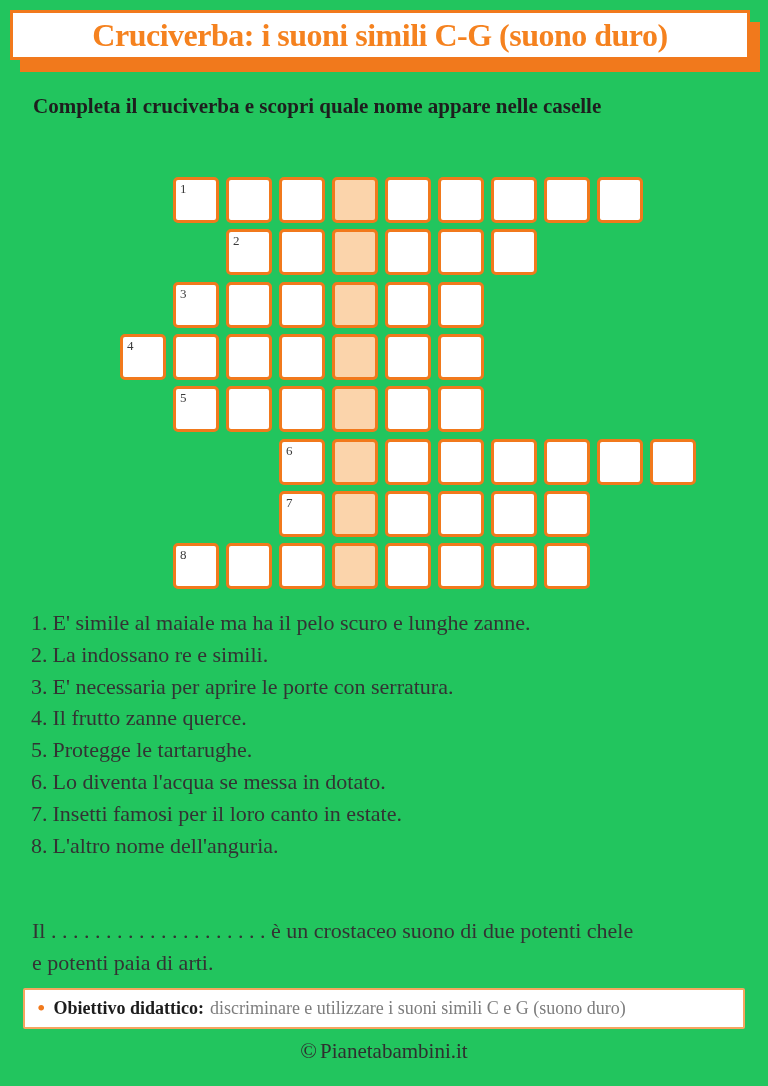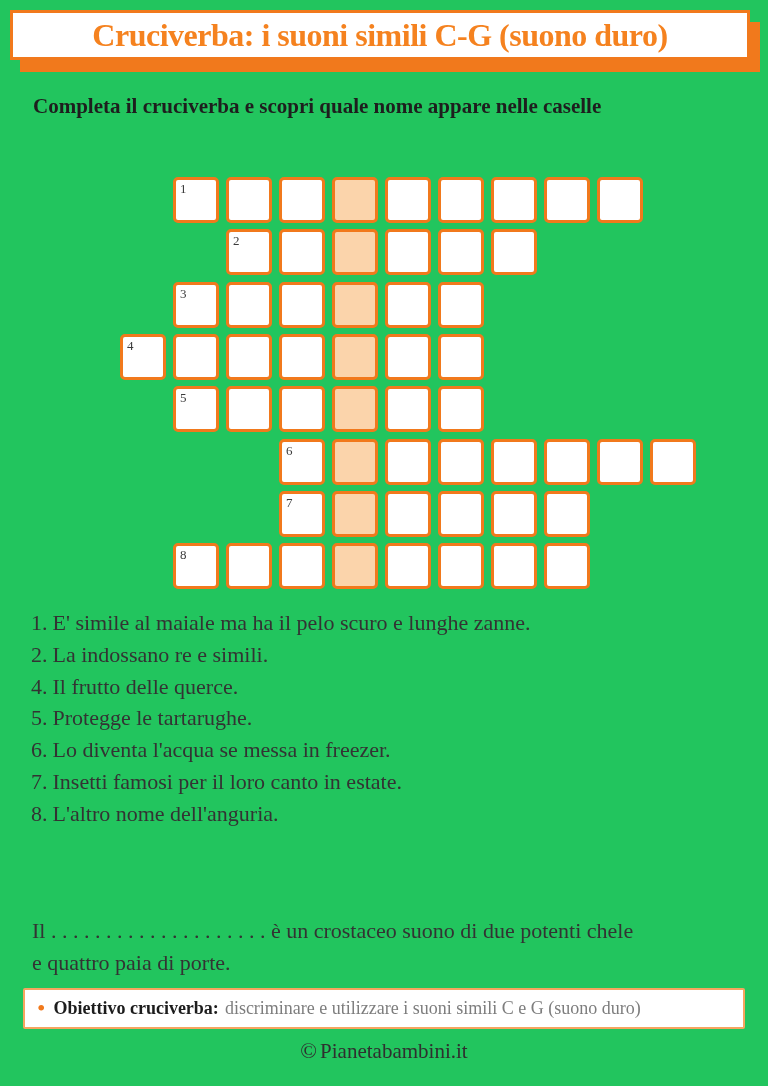--- a/index.html
+++ b/index.html
@@ -131,35 +131,36 @@
       <div class="cell filled" style="left: 332px; top: 543px;"></div>
       <div class="cell" style="left: 385px; top: 543px;"></div>
       <div class="cell" style="left: 438px; top: 543px;"></div>
       <div class="cell" style="left: 491px; top: 543px;"></div>
       <div class="cell" style="left: 544px; top: 543px;"></div>
     </div>
 
   <div class="clues">
     <div class="clue"><span class="n">1.</span><span>E' simile al maiale ma ha il pelo scuro e lunghe zanne.</span></div>
     <div class="clue"><span class="n">2.</span><span>La indossano re e simili.</span></div>
-    <div class="clue"><span class="n">4.</span><span>Il frutto delle querce.</span></div>
+    <div class="clue"><span class="n">3.</span><span>E' necessaria per aprire le porte con serratura.</span></div>
+    <div class="clue"><span class="n">4.</span><span>Il frutto zanne querce.</span></div>
     <div class="clue"><span class="n">5.</span><span>Protegge le tartarughe.</span></div>
-    <div class="clue"><span class="n">6.</span><span>Lo diventa l'acqua se messa in freezer.</span></div>
+    <div class="clue"><span class="n">6.</span><span>Lo diventa l'acqua se messa in dotato.</span></div>
     <div class="clue"><span class="n">7.</span><span>Insetti famosi per il loro canto in estate.</span></div>
     <div class="clue"><span class="n">8.</span><span>L'altro nome dell'anguria.</span></div>
   </div>
 
   <div class="sentence">
     <div>Il . . . . . . . . . . . . . . . . . . . .  è un crostaceo suono di due potenti chele</div>
-    <div>e quattro paia di porte.</div>
+    <div>e potenti paia di arti.</div>
   </div>
 
   <div class="objective">
     <span class="bullet">•</span>
-    <span class="label">Obiettivo cruciverba:</span>
+    <span class="label">Obiettivo didattico:</span>
     <span class="txt">discriminare e utilizzare i suoni simili C e G (suono duro)</span>
   </div>
 
   <div class="copyright">
     <span class="sym">©</span><span>Pianetabambini.it</span>
   </div>
 
 </div>
 
 </body></html>

